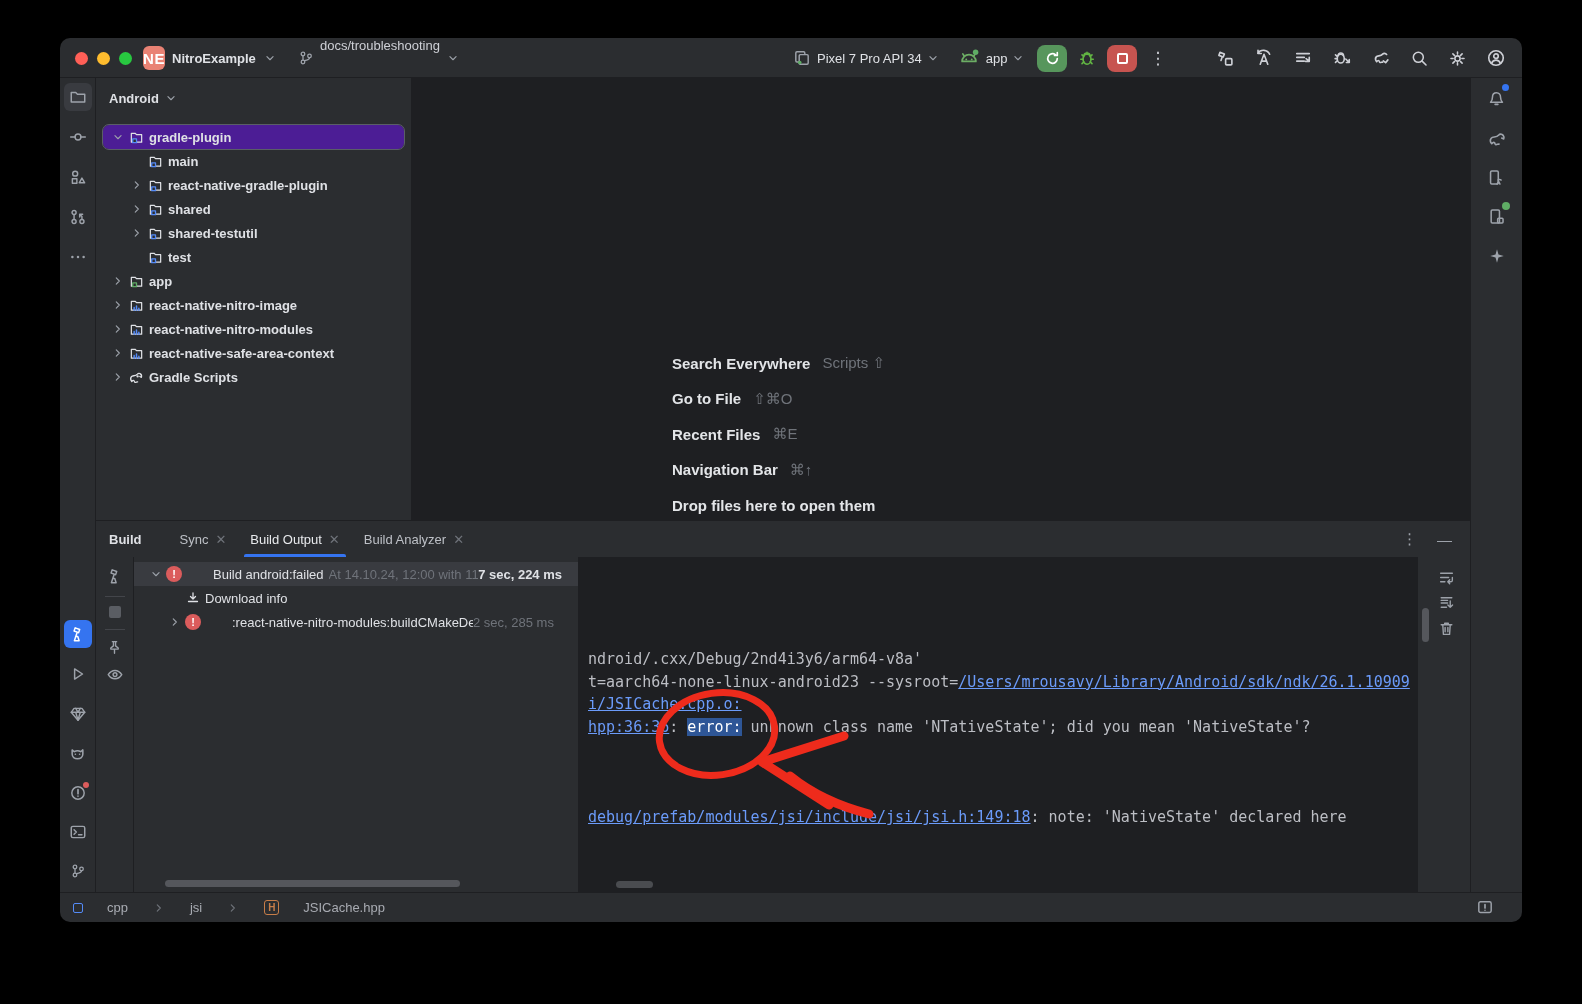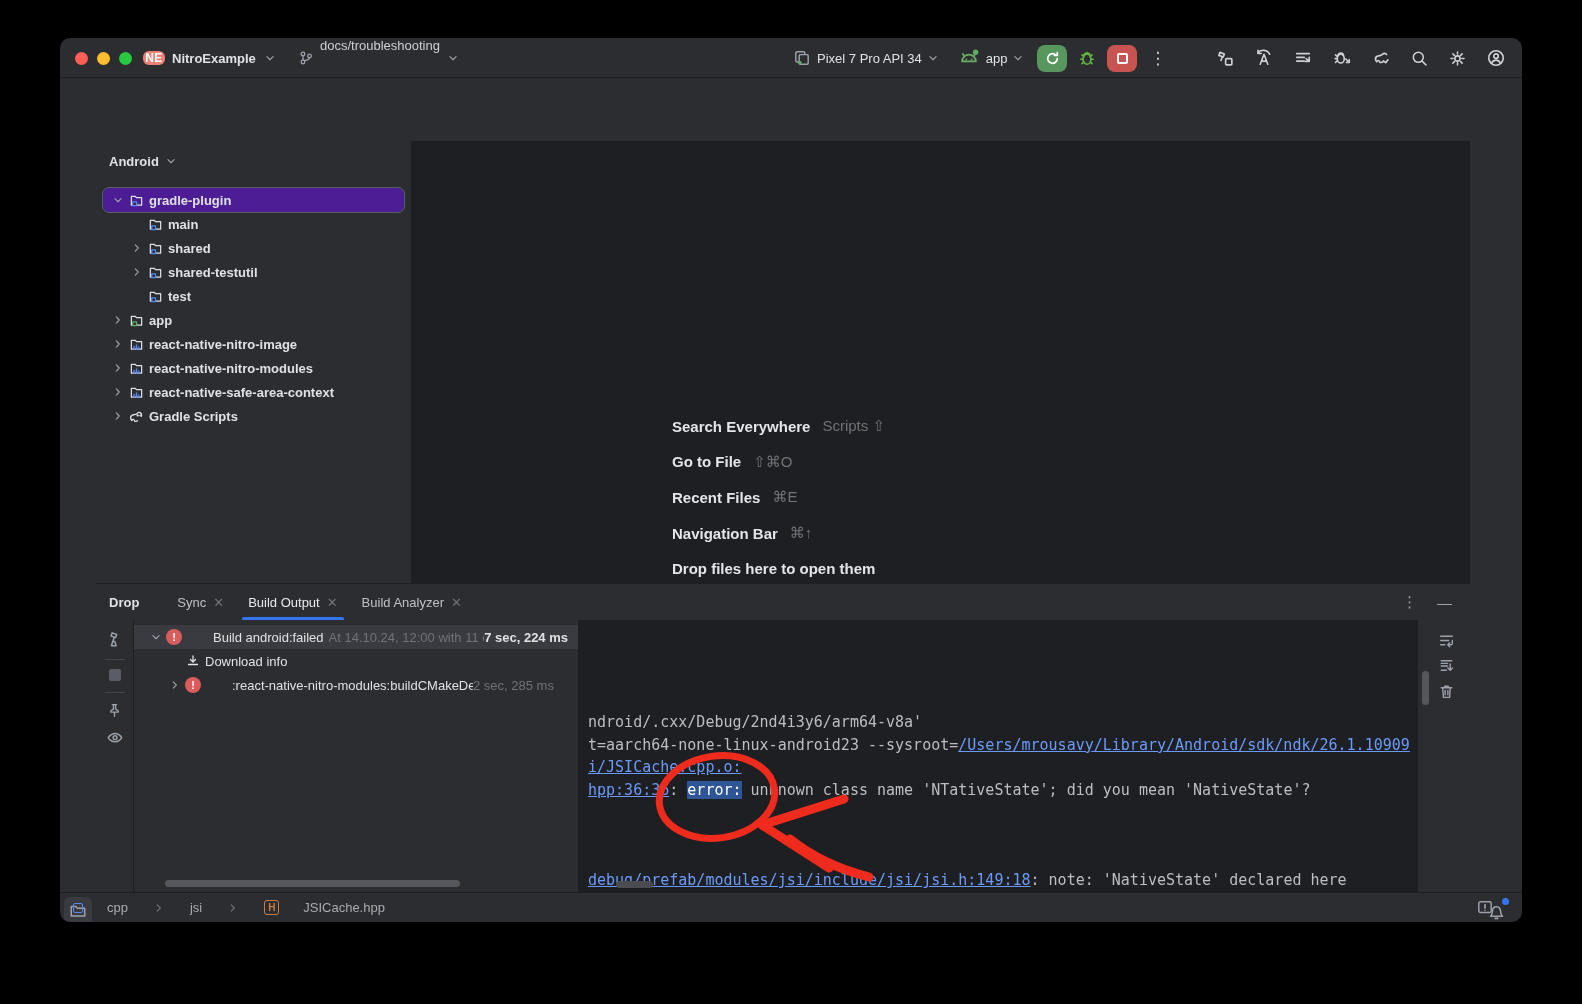--- a/index.html
+++ b/index.html
@@ -15,37 +15,37 @@
     background:var(--bg-chrome);border-radius:10px;overflow:hidden;color:var(--txt);
     display:flex;flex-direction:column;}
   .ic{display:inline-flex;align-items:center;justify-content:center;color:var(--txt-dim);}
   .ic svg{display:block;}
   
   .titlebar{position:relative;height:40px;flex:0 0 40px;border-bottom:1px solid var(--border);}
   .traffic{position:absolute;left:15px;top:14px;display:flex;gap:9px;}
   .light{width:13px;height:13px;border-radius:50%;}
   .light.red{background:#FF5F57}.light.yellow{background:#FEBC2E}.light.green{background:#28C840}
   .proj-group{position:absolute;left:83px;top:0;height:40px;display:flex;align-items:center;gap:7px;}
-  .ne-badge{width:22px;height:14px;border-radius:6px;background:#E98274;color:#fff;
-    font-size:12px;font-weight:bold;display:flex;align-items:center;justify-content:center;letter-spacing:.5px;}
+  .ne-badge{width:22px;height:24px;border-radius:6px;background:#E98274;color:#fff;
+    font-size:15px;font-weight:bold;display:flex;align-items:center;justify-content:center;letter-spacing:.5px;}
   .proj-name{font-size:13px;font-weight:600;color:var(--txt);}
   .branch-group{position:absolute;left:238px;top:0;height:40px;display:flex;gap:6px;color:#CED0D6;font-size:13px;}
   .run-group{position:absolute;left:733px;top:0;height:40px;display:flex;align-items:center;}
   .run-group .lbl{font-size:13px;color:var(--txt);margin:0 4px 0 6px;}
   .sq-btn{width:30px;height:27px;border-radius:8px;display:flex;align-items:center;justify-content:center;}
   .sq-btn.run{background:var(--run-green);margin-left:12px;}
   .sq-btn.stop{background:var(--stop-red);margin-left:10px;}
   .stop-square{width:11px;height:11px;border:2px solid #fff;border-radius:2px;}
   .dot{position:absolute;width:7px;height:7px;border-radius:50%;}
   .reldot{position:relative;}
   .tb-icons{position:absolute;right:16px;top:0;height:40px;display:flex;align-items:center;gap:19px;color:#CED0D6;}
   .tb-icons .ic{color:#CED0D6;}
   .vell{font-size:17px;color:#CED0D6;letter-spacing:0;margin-left:12px;}
   
-  .main{flex:1;display:flex;min-height:0;align-items:flex-end;}
+  .main{flex:1;display:flex;min-height:0;}
   .strip-left{flex:0 0 36px;border-right:1px solid var(--border);position:relative;}
   .strip-right{flex:0 0 52px;border-left:1px solid var(--border);position:relative;}
   .strip-ic{position:absolute;left:50%;transform:translateX(-50%);width:28px;height:28px;
     border-radius:6px;display:flex;align-items:center;justify-content:center;color:var(--txt-dim);}
   .strip-ic.sel-gray{background:#393B40;color:#CED0D6;}
   .strip-ic.sel-blue{background:var(--accent);color:#fff;}
   .center-col{flex:1;display:flex;flex-direction:column;min-width:0;}
   .top-row{flex:0 0 442px;display:flex;min-width:0;}
   
   .project-panel{flex:0 0 316px;border-right:1px solid var(--border);overflow:hidden;}
@@ -79,21 +79,21 @@
   .graysq{width:12px;height:12px;background:#5A5D63;border-radius:2px;}
   .b-tree{flex:0 0 444px;position:relative;padding-top:5px;font-size:13px;overflow:hidden;}
   .bt-row{height:24px;display:flex;align-items:center;padding-left:13px;white-space:nowrap;}
   .bt-row.selected{background:#393B40;}
   .bt-row .tree-chev{width:18px;}
   .bt-row .bt-ic{width:18px;margin-right:3px;display:flex;justify-content:center;}
   .bt-strong{font-weight:400;color:var(--txt);padding-left:27px;}
   .bt-plain{color:var(--txt);}
   .bt-dim{color:#6F737A;}
   .bt-meta{flex:1;overflow:hidden;color:#6F737A;margin-left:5px;}
-  .bt-dur{font-weight:700;color:var(--txt);padding-right:10px;}
+  .bt-dur{font-weight:700;color:var(--txt);padding-right:16px;}
   .bt-indent{padding-left:32px;}
   .err-circle{width:16px;height:16px;border-radius:50%;background:var(--err);color:#fff;
     font-size:11px;font-weight:bold;display:flex;align-items:center;justify-content:center;line-height:1;}
   .hscroll{position:absolute;height:7px;border-radius:4px;background:#55575C;}
   .b-console{flex:0 0 840px;background:var(--bg-dark);position:relative;overflow:hidden;}
   .console-inner{padding:91px 0 0 10px;font-family:"DejaVu Sans Mono","Liberation Mono",monospace;
     font-size:15px;line-height:22.6px;color:#BCBEC4;white-space:pre;}
   .console-line{height:22.6px;}
   .lnk{color:var(--link);text-decoration:underline;}
   .errhl{background:#2E5697;color:#fff;}
@@ -405,20 +405,34 @@
                   <svg width="14" height="14" viewBox="0 0 16 16" fill="none" stroke="currentColor" stroke-width="1.3" stroke-linecap="round" stroke-linejoin="round">
                     <path d="M6 4.5l3.5 3.5L6 11.5"></path>
                   </svg>
                 </span>
                 <span class="tree-ic">
                   <svg width="15" height="15" viewBox="0 0 16 16" fill="none" stroke="currentColor" stroke-width="1.3" stroke-linecap="round" stroke-linejoin="round">
                     <path d="M2.5 3.5h4l1.5 1.5h5.5v8H2.5z"></path>
                     <rect x="4" y="9.5" width="4" height="4" fill="#2B2D30" stroke="#548AF7" stroke-width="1.4"></rect>
                   </svg>
                 </span>
+                <span>react-native-gradle-plugin</span>
+              </div>
+              <div class="tree-row lvl1">
+                <span class="tree-chev">
+                  <svg width="14" height="14" viewBox="0 0 16 16" fill="none" stroke="currentColor" stroke-width="1.3" stroke-linecap="round" stroke-linejoin="round">
+                    <path d="M6 4.5l3.5 3.5L6 11.5"></path>
+                  </svg>
+                </span>
+                <span class="tree-ic">
+                  <svg width="15" height="15" viewBox="0 0 16 16" fill="none" stroke="currentColor" stroke-width="1.3" stroke-linecap="round" stroke-linejoin="round">
+                    <path d="M2.5 3.5h4l1.5 1.5h5.5v8H2.5z"></path>
+                    <rect x="4" y="9.5" width="4" height="4" fill="#2B2D30" stroke="#548AF7" stroke-width="1.4"></rect>
+                  </svg>
+                </span>
                 <span>shared</span>
               </div>
               <div class="tree-row lvl1">
                 <span class="tree-chev">
                   <svg width="14" height="14" viewBox="0 0 16 16" fill="none" stroke="currentColor" stroke-width="1.3" stroke-linecap="round" stroke-linejoin="round">
                     <path d="M6 4.5l3.5 3.5L6 11.5"></path>
                   </svg>
                 </span>
                 <span class="tree-ic">
                   <svg width="15" height="15" viewBox="0 0 16 16" fill="none" stroke="currentColor" stroke-width="1.3" stroke-linecap="round" stroke-linejoin="round">
@@ -539,21 +553,21 @@
               <div class="sc-row">
                 <span class="sc-label">Drop files here to open them</span>
                 <span class="sc-keys"></span>
               </div>
             </div>
         </div>
       </div>
 
       <div class="build-panel">
         <div class="build-header">
-          <span class="build-title">Drop</span>
+          <span class="build-title">Build</span>
           <div id="build-tabs" style="display:flex;height:36px;">
               <div class="btab">
                 <span>Sync</span>
                 <span class="x">✕</span>
               </div>
               <div class="btab active">
                 <span>Build Output</span>
                 <span class="x">✕</span>
               </div>
               <div class="btab">

